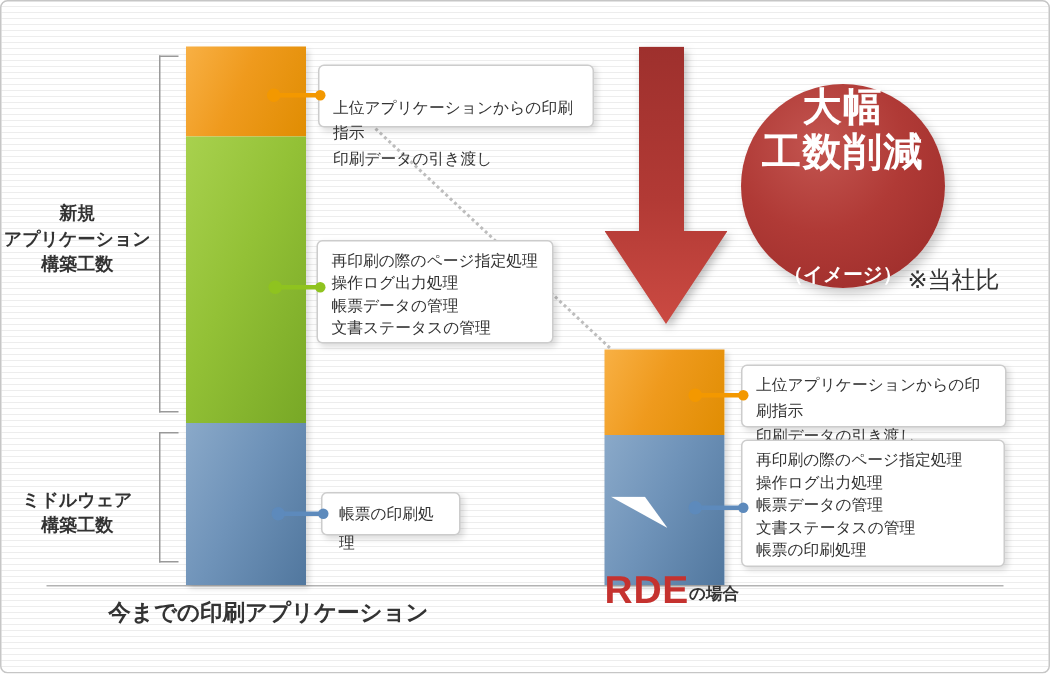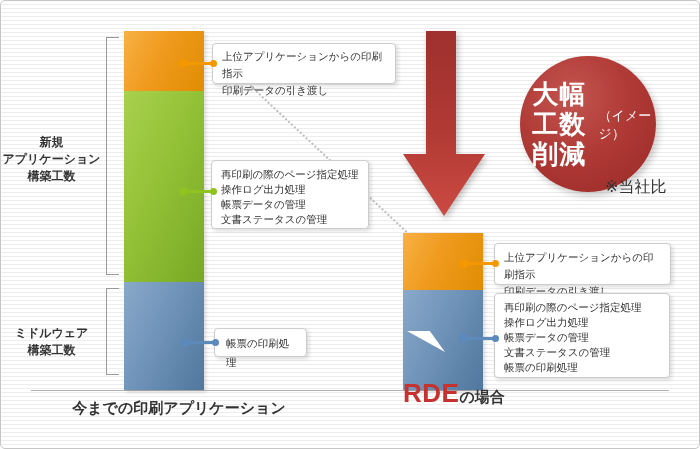--- a/index.html
+++ b/index.html
@@ -24,21 +24,21 @@
   .seg{ width:100%; }
   .seg-orange{ background:linear-gradient(115deg,#f8b044 0%,#ef9a1d 45%,#e08d02 100%); }
   .seg-green { background:linear-gradient(115deg,#a8d14e 0%,#93c136 45%,#78a826 100%); }
   .seg-blue  { background:linear-gradient(115deg,#8aa9c9 0%,#6f93b9 45%,#51779e 100%); }
   
   .dotted{ position:absolute; left:250px; top:84px; width:214px; height:0;
     border-top:2px dotted #bdbdbd; transform:rotate(43.1deg); transform-origin:0 0; z-index:1; }
   
   .callout{ position:absolute; background:#fff; border:1px solid #ccc; border-radius:4px;
     box-shadow:2px 2px 4px rgba(0,0,0,0.14); color:#333; font-size:10.5px; line-height:17px;
-    padding:4px 9px; white-space:pre-line; z-index:3; }
+    padding:20px 9px; white-space:pre-line; z-index:3; }
   .co-l1{ left:211px; top:42px;  width:184px; height:41px; }
   .co-l2{ left:210px; top:159px; width:158px; height:69px; line-height:15px; padding-top:6px; }
   .co-l3{ left:213px; top:327px; width:93px;  height:29px; line-height:19px; padding:5px 11px 4px; }
   .co-r1{ left:493px; top:242px; width:177px; height:42px; padding-top:5px; }
   .co-r2{ left:493px; top:292px; width:176px; height:85px; line-height:15px; padding-top:6px; }
   
   .connector{ position:absolute; height:3px; border-radius:2px; z-index:4; }
   .connector::before{ content:""; position:absolute; left:-4px; top:-3px; width:9px; height:9px; border-radius:50%; background:inherit; }
   .connector::after { content:""; position:absolute; right:-4px; top:-2px; width:7px; height:7px; border-radius:50%; background:inherit; }
   .conn-orange{ background:#f39800; }
@@ -49,43 +49,43 @@
   .cn-l3{ left:184px; top:340px; width:30px; }
   .cn-r1{ left:462px; top:261px; width:32px; }
   .cn-r2{ left:462px; top:336px; width:32px; }
   
   .arrow-wrap{ position:absolute; left:402px; top:30px; width:82px; height:185px; z-index:2;
     filter:drop-shadow(2px 3px 3px rgba(0,0,0,0.25)); }
   .arrow{ width:82px; height:185px;
     background:linear-gradient(180deg,#9e302d 0%,#b23a35 55%,#cb4a42 100%);
     clip-path:polygon(23px 0,53px 0,53px 123px,82px 123px,41px 185px,0 123px,23px 123px); }
   
-  .badge{ position:absolute; left:519px; top:55px; width:136px; height:136px; border-radius:50%;
+  .badge{ position:absolute; left:493px; top:55px; width:136px; height:136px; border-radius:50%;
     background:radial-gradient(circle at 38% 30%,#c35550 0%,#b03a36 45%,#992a28 100%);
     box-shadow:3px 4px 7px rgba(0,0,0,0.2);
-    display:flex; flex-direction:row; align-items:center; justify-content:flex-end; z-index:2; }
+    display:flex; flex-direction:column; align-items:center; justify-content:space-between; z-index:2; }
   .badge-title{ color:#fff; font-size:26px; font-weight:bold; line-height:30px; text-align:center;
     white-space:pre-line; letter-spacing:1px; }
-  .badge-sub{ color:#fff; font-size:13px; font-weight:normal; margin-top:2px; }
+  .badge-sub{ color:#fff; font-size:13px; font-weight:bold; margin-top:2px; }
   .note{ position:absolute; left:604px; top:176px; font-size:16px; color:#333; z-index:3; }
   
   .bubble{ position:absolute; left:352px; top:273px; width:87px; height:59px; background:#fff;
     border:1px solid #b5b5b5; border-radius:7px; z-index:5;
     box-shadow:2px 2px 4px rgba(0,0,0,0.2);
     display:flex; align-items:center; justify-content:center;
     font-size:12.5px; font-weight:bold; color:#222; line-height:15px; text-align:center; white-space:pre-line; }
   .bubble-tail{ position:absolute; left:406px; top:330px; width:38px; height:21px; background:#fff; z-index:6;
     clip-path:polygon(0 0,100% 100%,60% 0);
     filter:drop-shadow(1px 1px 1px rgba(0,0,0,0.25)); }
   
   .axis-left{ position:absolute; left:58px; top:398px; width:240px; text-align:center;
     font-size:15px; font-weight:bold; color:#333; z-index:2; }
   .axis-right{ position:absolute; left:402px; top:379px; display:flex; align-items:flex-end; z-index:2; }
   .axis-right .brand{ color:#c5322f; font-size:26px; font-weight:bold; line-height:26px; letter-spacing:0.5px; }
-  .axis-right .suffix{ color:#333; font-size:15px; font-weight:bold; line-height:15px; padding-bottom:2px; }
+  .axis-right .suffix{ color:#333; font-size:11px; font-weight:bold; line-height:15px; padding-bottom:2px; }
 </style>
 </head>
 <body>
 
 <div class="stage">
 
   <div class="dotted"></div>
 
   <div class="bracket b1"></div>
   <div class="bracket b2"></div>

